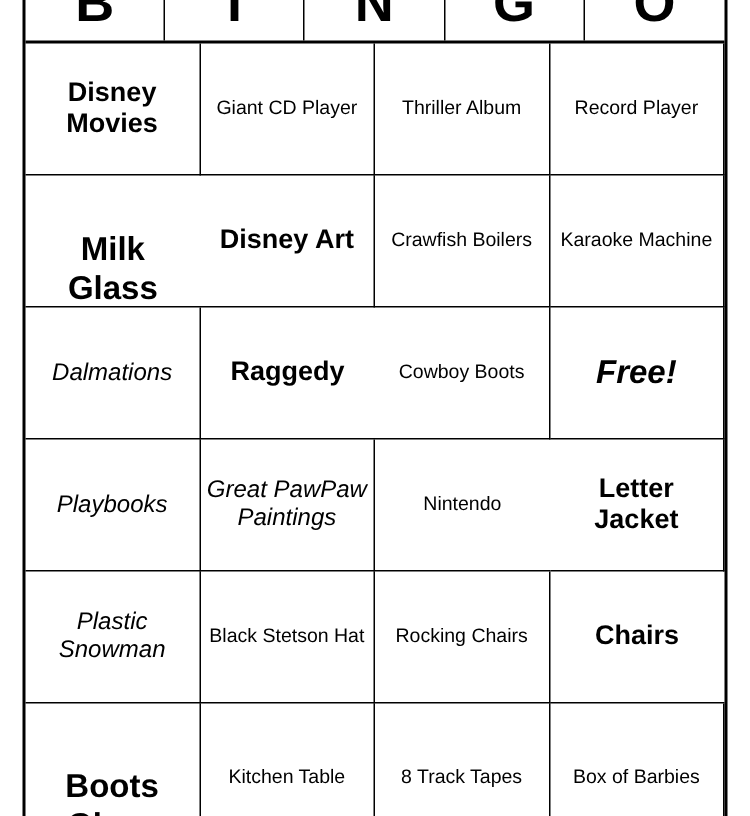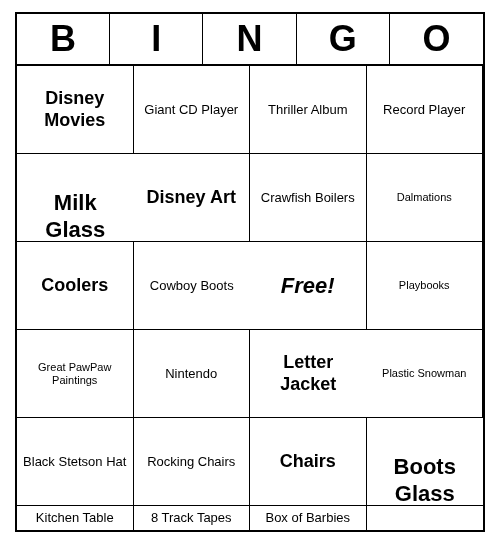--- a/index.html
+++ b/index.html
@@ -63,21 +63,22 @@
       font-size: 22px;
       font-weight: bold;
       margin-top: 38px;
     }
     .cell-text.free {
       font-size: 22px;
       font-weight: bold;
       font-style: italic;
     }
     .cell-text.small {
-      font-size: 11px;
+      font-size: 16px;
+      font-style: italic;
     }
   </style>
 </head>
 <body>
 
 <div class="bingo-card">
   <div class="bingo-header">
   <div class="bingo-header-cell">B</div>
       <div class="bingo-header-cell">I</div>
       <div class="bingo-header-cell">N</div>
@@ -100,24 +101,27 @@
       <div class="bingo-cell">
         <span class="cell-text xlarge">Milk Glass</span>
       </div>
       <div class="bingo-cell">
         <span class="cell-text large">Disney Art</span>
       </div>
       <div class="bingo-cell">
         <span class="cell-text">Crawfish Boilers</span>
       </div>
       <div class="bingo-cell">
+        <span class="cell-text">Karaoke Machine</span>
+      </div>
+      <div class="bingo-cell">
         <span class="cell-text small">Dalmations</span>
       </div>
       <div class="bingo-cell">
-        <span class="cell-text large">Coolers</span>
+        <span class="cell-text large">Raggedy</span>
       </div>
       <div class="bingo-cell">
         <span class="cell-text">Cowboy Boots</span>
       </div>
       <div class="bingo-cell">
         <span class="cell-text free">Free!</span>
       </div>
       <div class="bingo-cell">
         <span class="cell-text small">Playbooks</span>
       </div>

